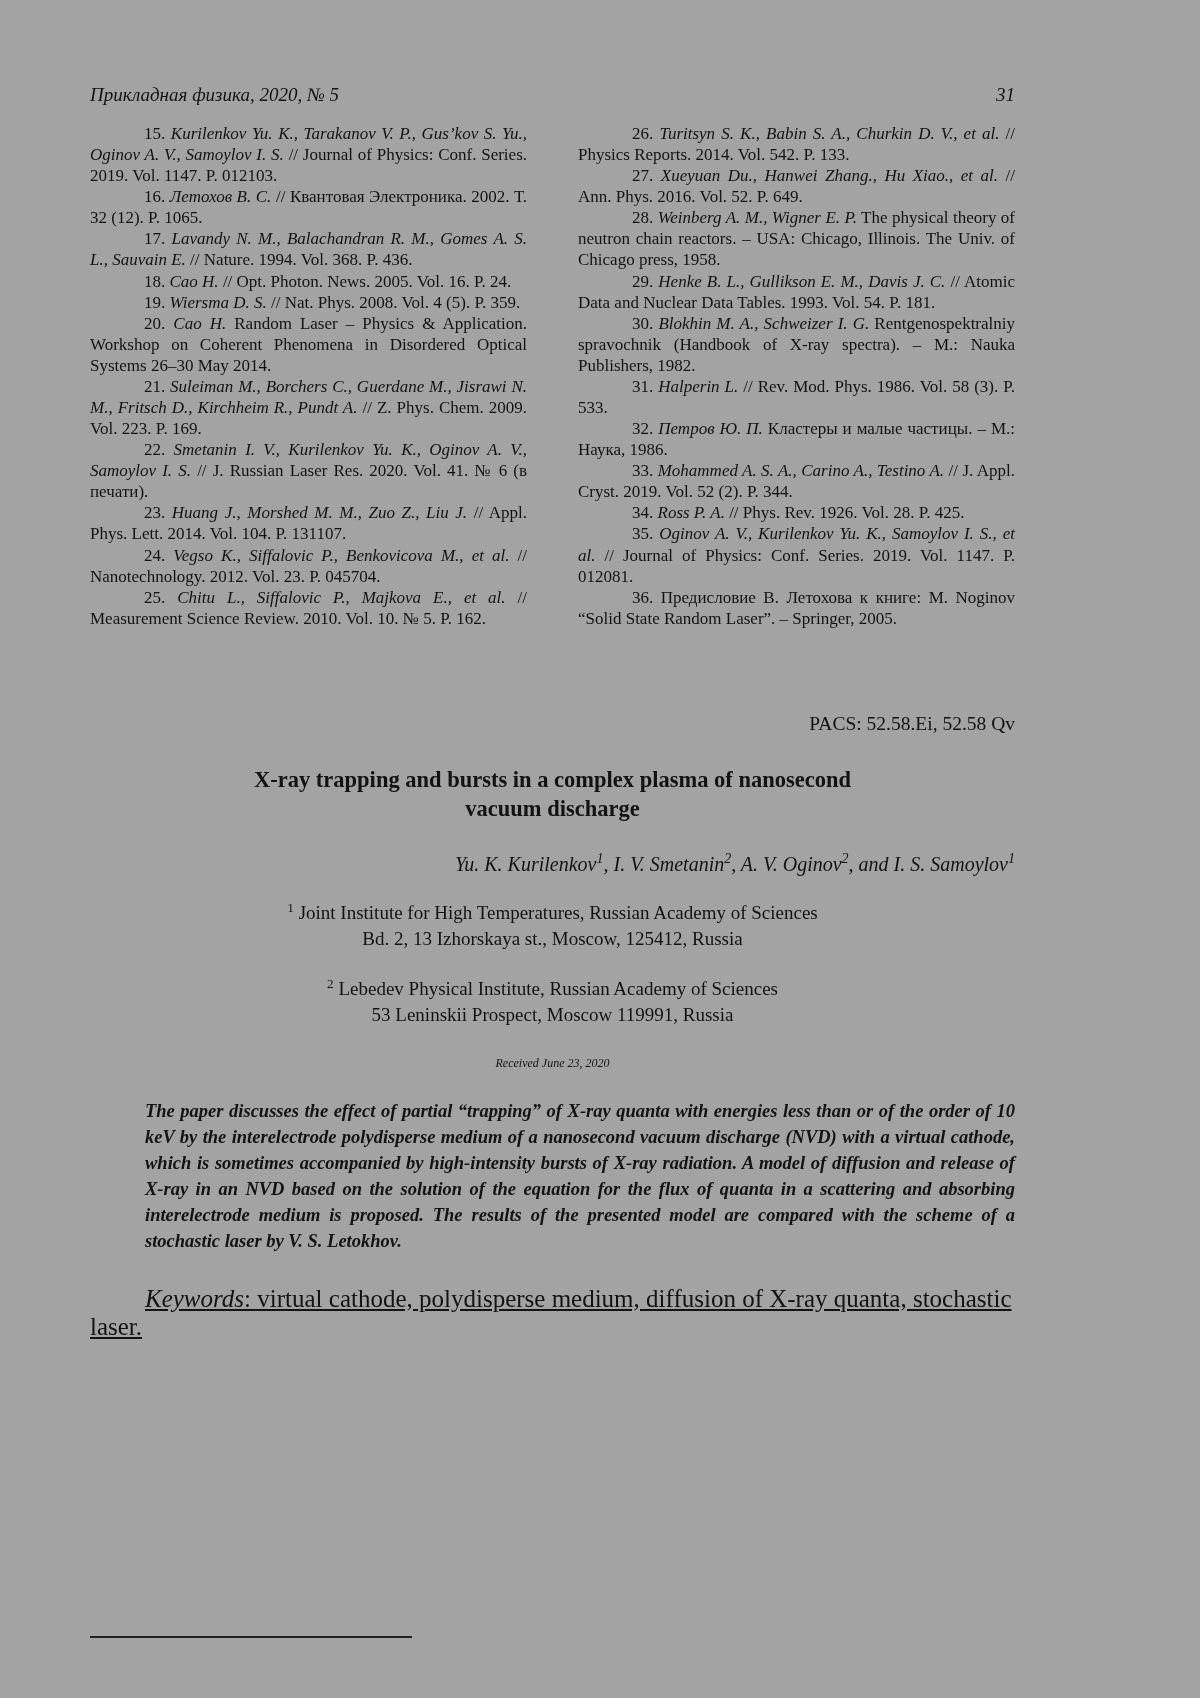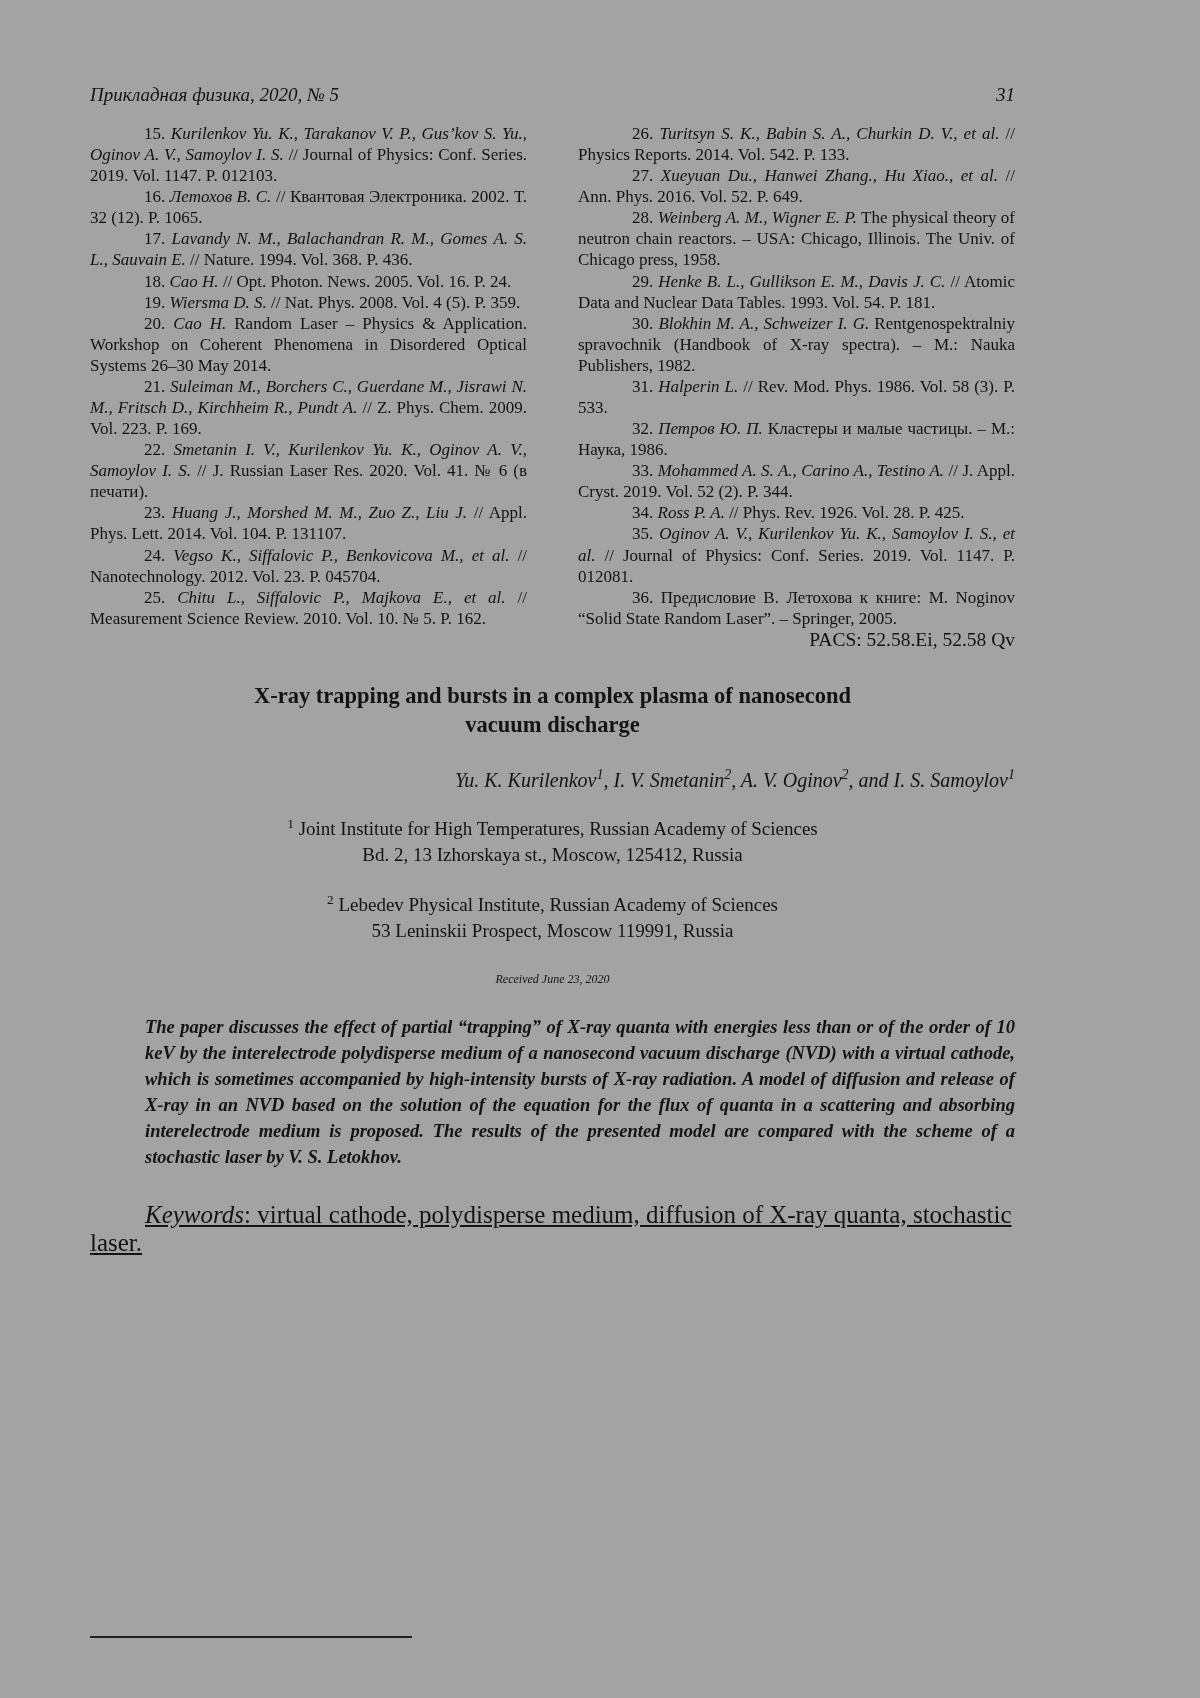--- a/index.html
+++ b/index.html
@@ -15,21 +15,21 @@
   }
   .header{
     display:flex;justify-content:space-between;align-items:baseline;
     font-style:italic;font-size:19px;
   }
   .refs{display:flex;gap:51px;margin-top:17px;}
   .col{flex:1;min-width:0;text-align:justify;font-size:17px;line-height:1.24;}
   .ref{margin:0;text-indent:54px;}
   .it{font-style:italic;}
   sup{font-size:70%;line-height:0;}
-  .pacs{text-align:right;font-size:19.5px;}
+  .pacs{text-align:right;font-size:19.5px;margin-top:84px;}
   .title{
     text-align:center;font-weight:bold;font-size:22.5px;line-height:1.3;
     margin-top:30px;
   }
   .authors{text-align:right;font-style:italic;font-size:20px;margin-top:30px;}
   .affil{text-align:center;font-size:19px;line-height:1.37;margin-top:24px;}
   .received{text-align:center;font-style:italic;font-size:12px;margin-top:28px;}
   .abstract{
     font-weight:bold;font-style:italic;text-align:justify;
     font-size:18.5px;line-height:1.4;

